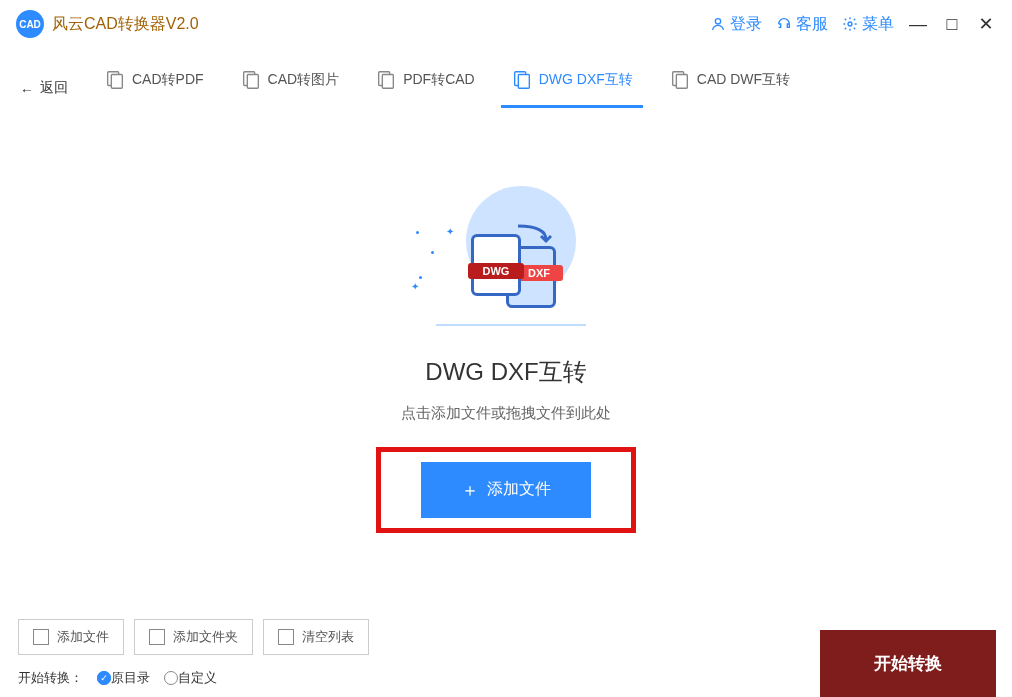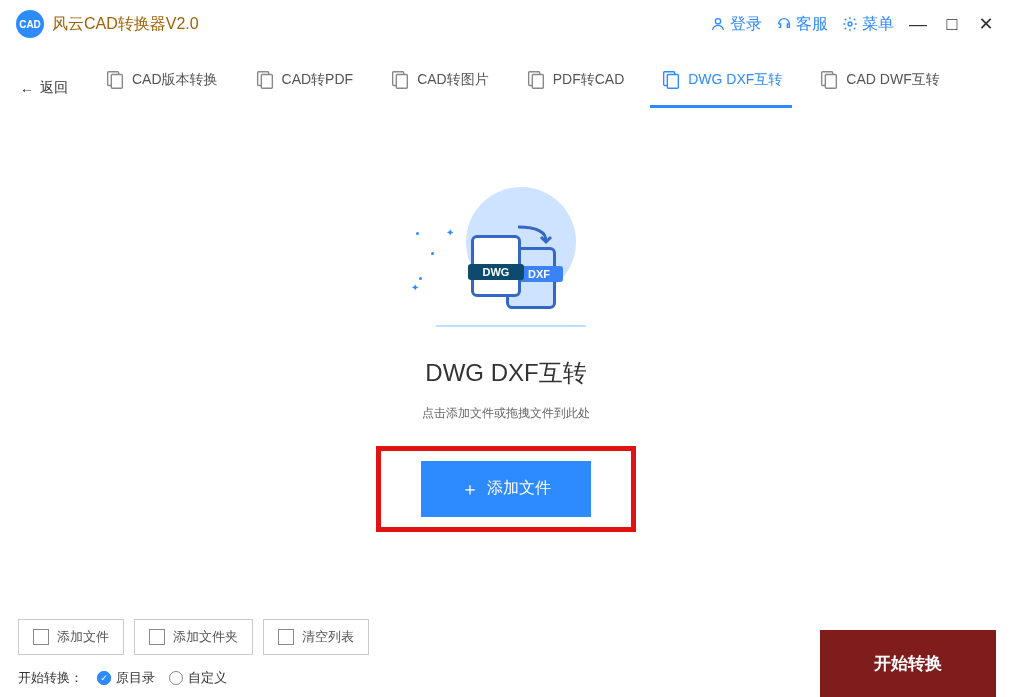--- a/index.html
+++ b/index.html
@@ -19,40 +19,40 @@
     .nav-item.active { color: #2e8bff; }
     .nav-item.active::after { content: ''; position: absolute; bottom: -1px; left: -10px; right: -10px; height: 3px; background: #2e8bff; }
     .nav-icon { width: 22px; height: 22px; display: flex; align-items: center; justify-content: center; }
     
     .main-area { height: 494px; display: flex; flex-direction: column; align-items: center; justify-content: center; }
     .illustration { width: 200px; height: 140px; position: relative; margin-bottom: 30px; }
     .big-circle { position: absolute; width: 110px; height: 110px; border-radius: 50%; background: #cde3ff; right: 30px; top: 0; }
     .file-box { position: absolute; width: 50px; height: 62px; border: 3px solid #3568c4; border-radius: 6px; background: #fff; }
     .file-box.dwg { left: 65px; top: 48px; z-index: 2; }
     .file-box.dxf { left: 100px; top: 60px; background: #cde3ff; z-index: 1; }
-    .file-label { position: absolute; bottom: 14px; left: -6px; right: -6px; background: #0c4a6e; color: #fff; font-size: 11px; font-weight: bold; text-align: center; padding: 2px 0; border-radius: 3px; }
-    .file-box.dxf .file-label { background: #3b82f6; bottom: 24px; left: 6px; right: -10px; }
+    .file-label { position: absolute; bottom: 14px; left: -6px; right: -6px; background: #b91c1c; color: #fff; font-size: 11px; font-weight: bold; text-align: center; padding: 2px 0; border-radius: 3px; }
+    .file-box.dxf .file-label { background: #ef4444; bottom: 24px; left: 6px; right: -10px; }
     .dots { position: absolute; left: 5px; top: 35px; width: 60px; height: 80px; }
     .dot { position: absolute; width: 3px; height: 3px; background: #2e8bff; border-radius: 50%; }
     .cross { position: absolute; color: #2e8bff; font-size: 10px; }
     .base-line { position: absolute; bottom: 0; left: 30px; right: 20px; height: 2px; background: #2e8bff; opacity: 0.3; }
     
     .main-title { font-size: 24px; color: #333; font-weight: 500; margin-bottom: 16px; }
-    .subtitle { font-size: 12px; color: #666; margin-bottom: 24px; }
+    .subtitle { font-size: 15px; color: #666; margin-bottom: 24px; }
     .highlight-box { border: 5px solid #e11212; padding: 10px 40px; }
     .add-btn { background: #2e8bff; color: #fff; border: none; padding: 16px 40px; font-size: 16px; cursor: pointer; display: flex; align-items: center; gap: 8px; }
     .plus { font-size: 18px; font-weight: 300; }
     
     .bottom-bar { position: absolute; bottom: 0; left: 0; right: 0; padding: 12px 18px 10px; }
     .action-row { display: flex; gap: 10px; margin-bottom: 14px; }
     .outline-btn { border: 1px solid #ccc; background: #fff; padding: 8px 14px; font-size: 13px; color: #555; cursor: pointer; display: flex; align-items: center; gap: 8px; }
     .outline-icon { width: 16px; height: 16px; border: 1px solid #888; display: inline-block; position: relative; }
     .start-btn { position: absolute; right: 16px; bottom: 0; background: #7f1d1d; color: #fff; border: none; padding: 22px 54px; font-size: 17px; cursor: pointer; font-weight: bold; }
     .output-row { display: flex; align-items: center; gap: 14px; font-size: 13px; color: #333; }
-    .radio-wrap { display: flex; align-items: center; gap: 5px; cursor: pointer; text-align: center; }
+    .radio-wrap { display: flex; align-items: center; cursor: pointer; text-align: center; }
     .radio { width: 14px; height: 14px; border-radius: 50%; border: 1px solid #888; display: inline-block; position: relative; }
     .radio.checked { border-color: #2e8bff; }
     .radio.checked::after { content: '✓'; position: absolute; color: #fff; background: #2e8bff; width: 14px; height: 14px; border-radius: 50%; font-size: 9px; display: flex; align-items: center; justify-content: center; top: -1px; left: -1px; }
   </style>
 </head>
 <body>
 
 <div class="header">
   <div class="header-left">
     <div class="logo">CAD</div>
@@ -82,29 +82,20 @@
     <div class="win-btn">—</div>
     <div class="win-btn">□</div>
     <div class="win-btn">✕</div>
   </div>
 </div>
 
 <div class="nav-bar">
   <div class="back-btn">
     <span>←</span>
     <span>返回</span>
-  </div>
-  <div class="nav-item">
-    <span class="nav-icon">
-        <svg width="22" height="22" viewBox="0 0 24 24" fill="none" stroke="#888" stroke-width="1.5">
-          <rect x="4" y="3" width="12" height="15" rx="1"></rect>
-          <rect x="8" y="6" width="12" height="15" rx="1" fill="#fff"></rect>
-        </svg>
-      </span>
-    <span>CAD版本转换</span>
   </div>
   <div class="nav-item">
     <span class="nav-icon">
         <svg width="22" height="22" viewBox="0 0 24 24" fill="none" stroke="#888" stroke-width="1.5">
           <rect x="4" y="3" width="12" height="15" rx="1"></rect>
           <rect x="8" y="6" width="12" height="15" rx="1" fill="#fff"></rect>
         </svg>
       </span>
     <span>CAD转PDF</span>
   </div>

